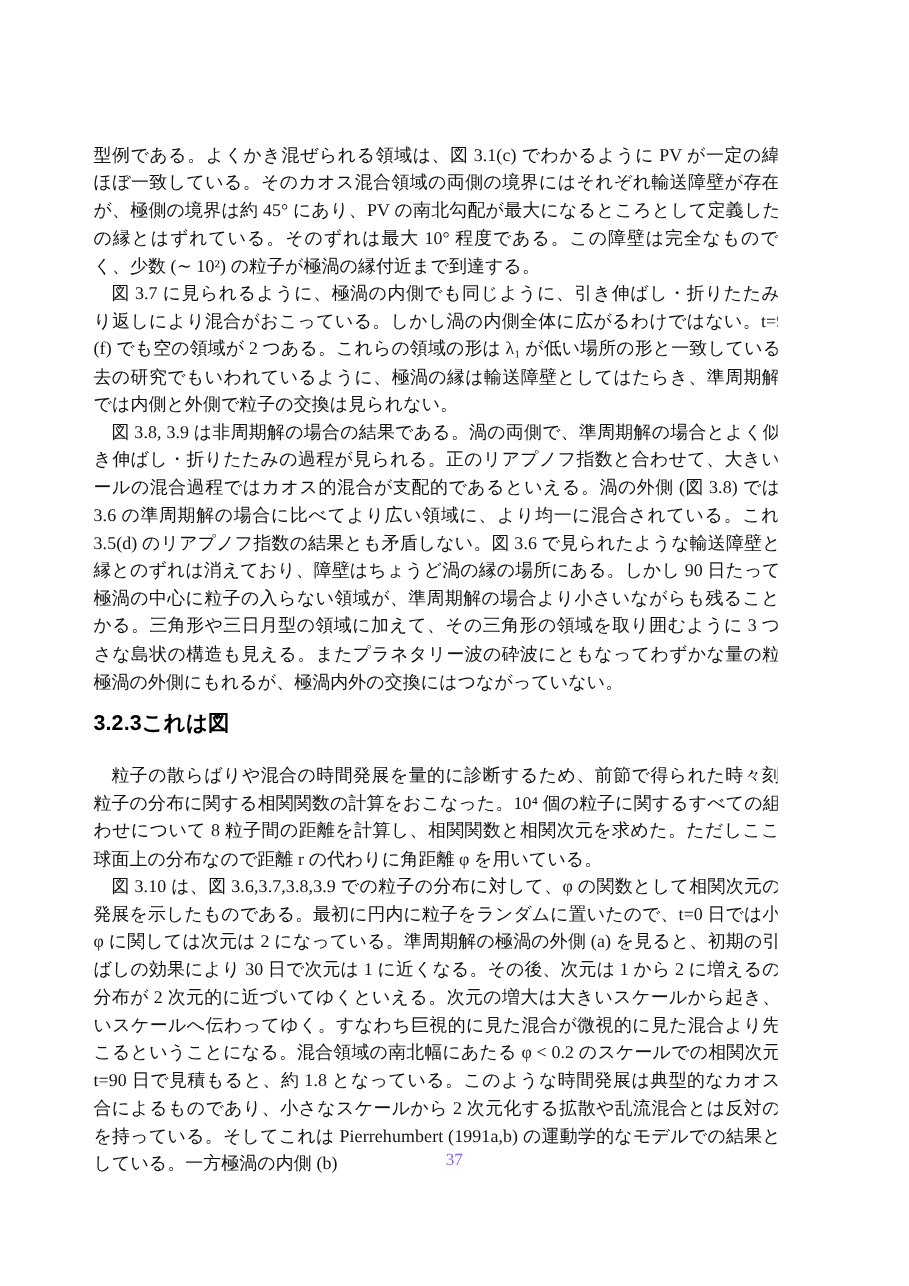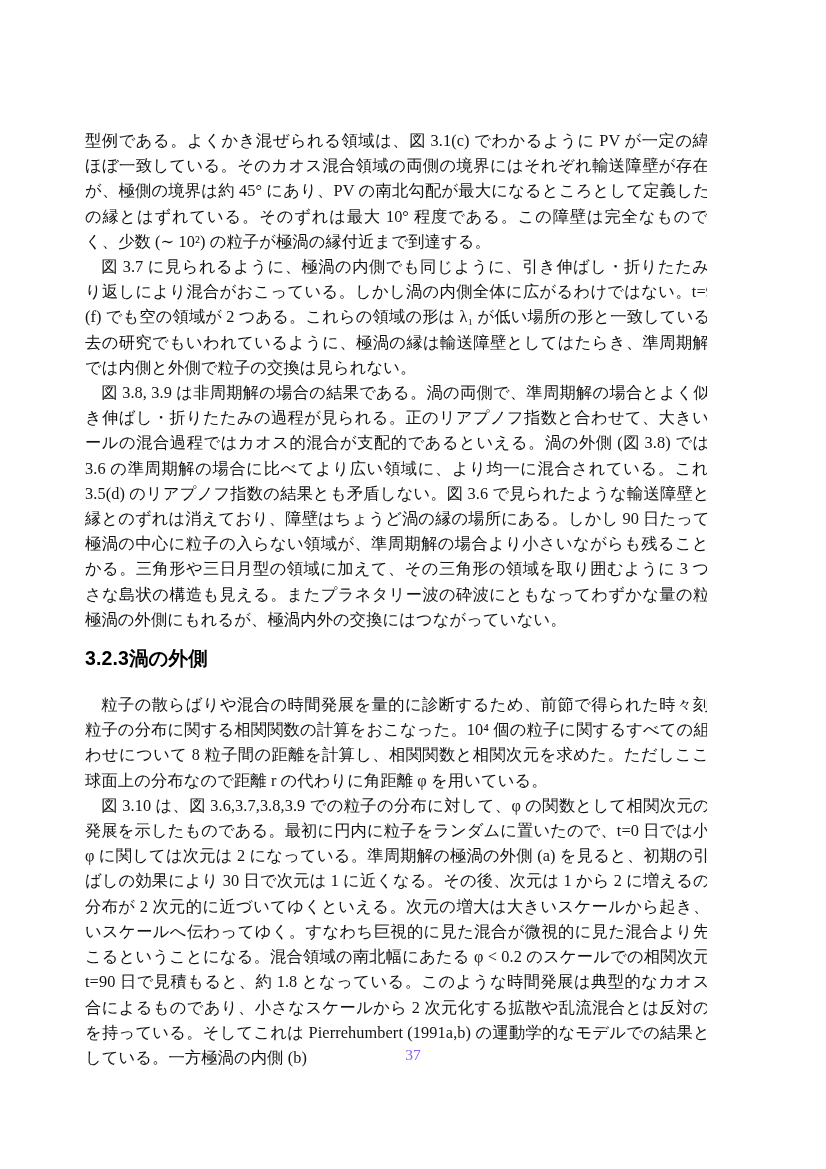--- a/index.html
+++ b/index.html
@@ -66,21 +66,21 @@
 
   <div class="text-block">
 
     <p class="para noindent">型例である。よくかき混ぜられる領域は、図 3.1(c) でわかるように PV が一定の緯度とほぼ一致している。そのカオス混合領域の両側の境界にはそれぞれ輸送障壁が存在するが、極側の境界は約 45° にあり、PV の南北勾配が最大になるところとして定義した極渦の縁とはずれている。そのずれは最大 10° 程度である。この障壁は完全なものではなく、少数 (∼ 10²) の粒子が極渦の縁付近まで到達する。</p>
 
     <p class="para">図 3.7 に見られるように、極渦の内側でも同じように、引き伸ばし・折りたたみの繰り返しにより混合がおこっている。しかし渦の内側全体に広がるわけではない。t=90 日 (f) でも空の領域が 2 つある。これらの領域の形は λ₁ が低い場所の形と一致している。過去の研究でもいわれているように、極渦の縁は輸送障壁としてはたらき、準周期解ではでは内側と外側で粒子の交換は見られない。</p>
 
     <p class="para">図 3.8, 3.9 は非周期解の場合の結果である。渦の両側で、準周期解の場合とよく似た引き伸ばし・折りたたみの過程が見られる。正のリアプノフ指数と合わせて、大きいスケールの混合過程ではカオス的混合が支配的であるといえる。渦の外側 (図 3.8) では、図 3.6 の準周期解の場合に比べてより広い領域に、より均一に混合されている。これは図 3.5(d) のリアプノフ指数の結果とも矛盾しない。図 3.6 で見られたような輸送障壁と渦の縁とのずれは消えており、障壁はちょうど渦の縁の場所にある。しかし 90 日たっても、極渦の中心に粒子の入らない領域が、準周期解の場合より小さいながらも残ることがわかる。三角形や三日月型の領域に加えて、その三角形の領域を取り囲むように 3 つの小さな島状の構造も見える。またプラネタリー波の砕波にともなってわずかな量の粒子が極渦の外側にもれるが、極渦内外の交換にはつながっていない。</p>
 
     <h2 class="section-heading">
-      <span class="sec-num">3.2.3</span><span class="sec-title">渦の外側</span>
+      <span class="sec-num">3.2.3</span><span class="sec-title">これは図</span>
     </h2>
 
     <p class="para">粒子の散らばりや混合の時間発展を量的に診断するため、前節で得られた時々刻々の粒子の分布に関する相関関数の計算をおこなった。10⁴ 個の粒子に関するすべての組み合わせについて 8 粒子間の距離を計算し、相関関数と相関次元を求めた。ただしここでは球面上の分布なので距離 r の代わりに角距離 φ を用いている。</p>
 
     <p class="para">図 3.10 は、図 3.6,3.7,3.8,3.9 での粒子の分布に対して、φ の関数として相関次元の時間発展を示したものである。最初に円内に粒子をランダムに置いたので、t=0 日では小さい φ に関しては次元は 2 になっている。準周期解の極渦の外側 (a) を見ると、初期の引き伸ばしの効果により 30 日で次元は 1 に近くなる。その後、次元は 1 から 2 に増えるので、分布が 2 次元的に近づいてゆくといえる。次元の増大は大きいスケールから起き、小さいスケールへ伝わってゆく。すなわち巨視的に見た混合が微視的に見た混合より先に起こるということになる。混合領域の南北幅にあたる φ &lt; 0.2 のスケールでの相関次元は、t=90 日で見積もると、約 1.8 となっている。このような時間発展は典型的なカオス的混合によるものであり、小さなスケールから 2 次元化する拡散や乱流混合とは反対の性質を持っている。そしてこれは Pierrehumbert (1991a,b) の運動学的なモデルでの結果と一致している。一方極渦の内側 (b)</p>
 
   </div>
 
   <div class="page-footer">37</div>
 

